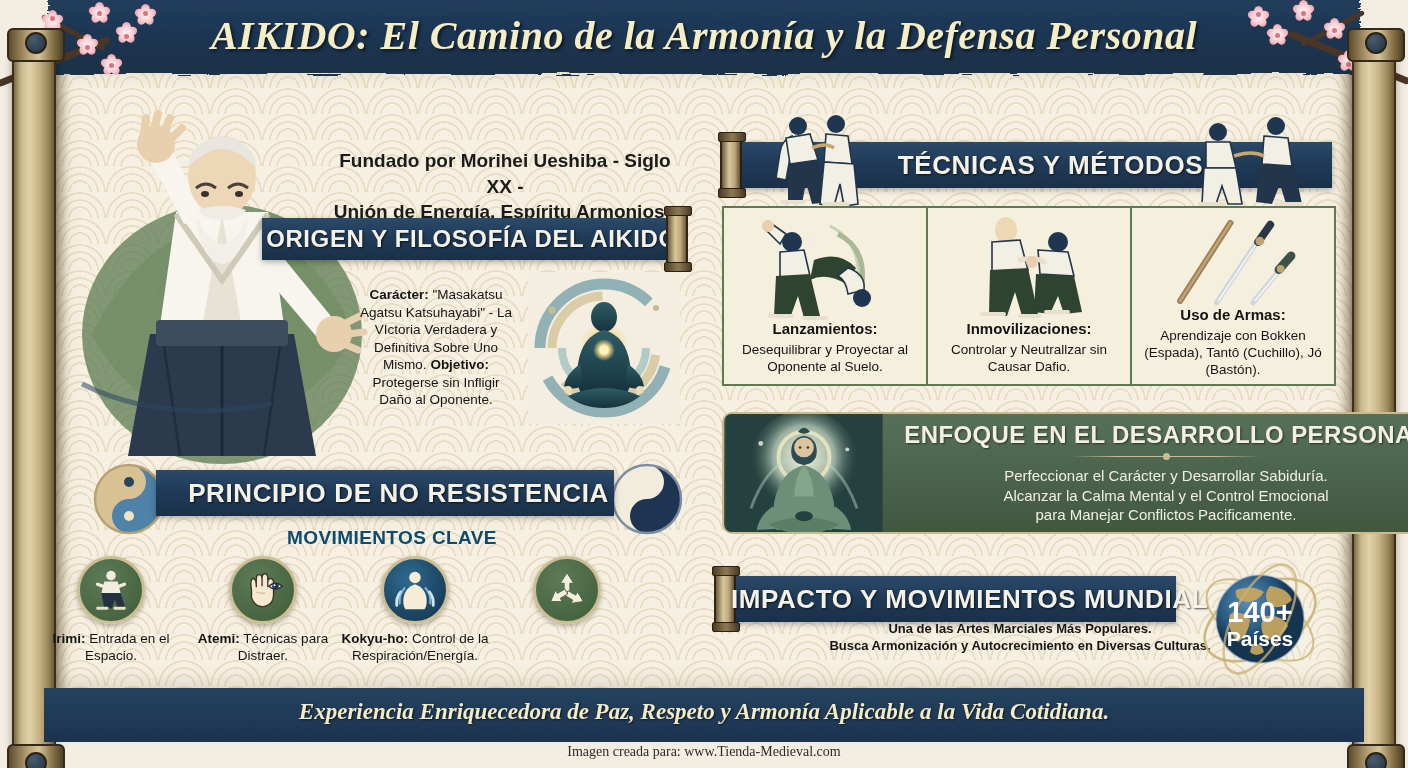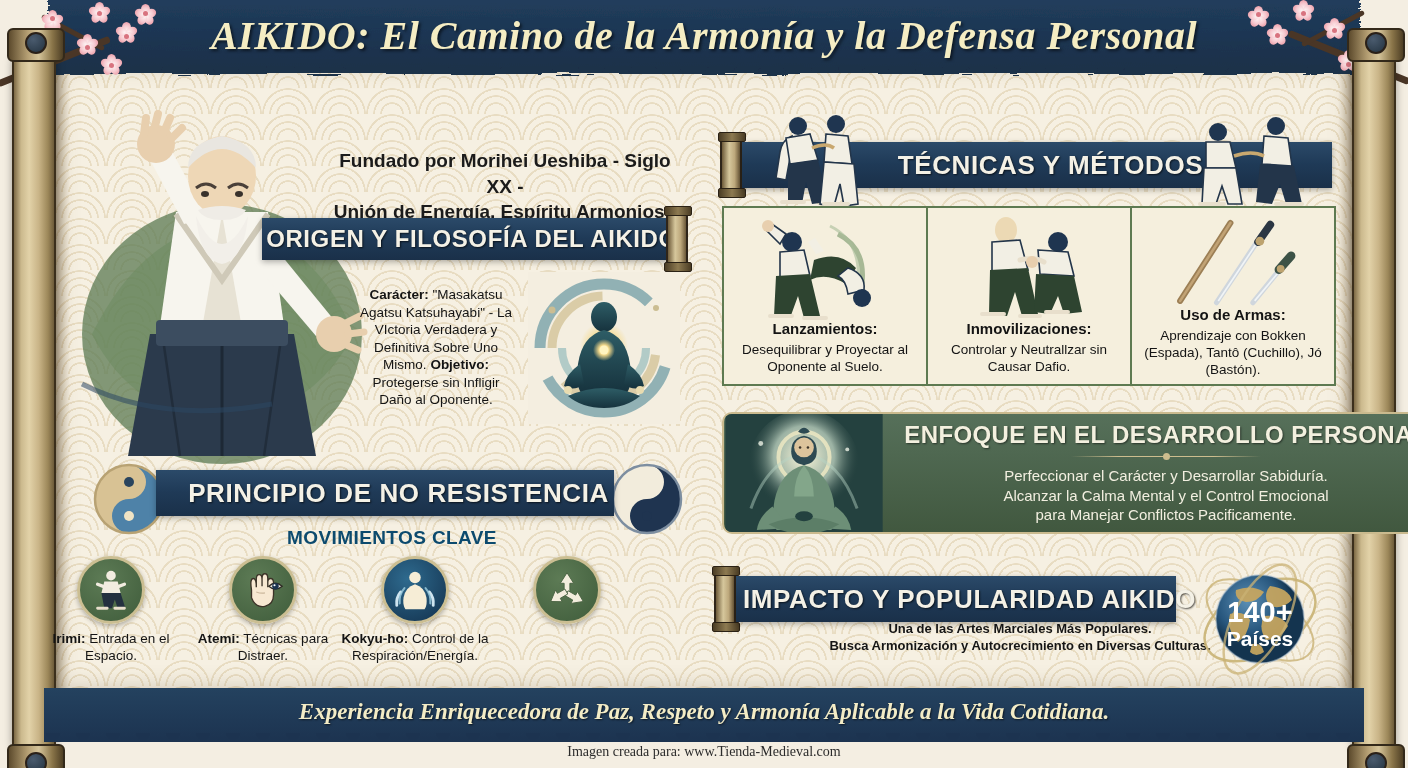--- a/index.html
+++ b/index.html
@@ -677,21 +677,21 @@
       <div id="dev-text">
         <div>Perfeccionar el Carácter y Desarrollar Sabiduría.</div>
         <div>Alcanzar la Calma Mental y el Control Emocional</div>
         <div>para Manejar Conflictos Pacificamente.</div>
       </div>
     </div>
   </div>
 
   <div class="scroll-cap" style="left:714px;top:570px;"></div>
   <div class="ribbon tall" style="left:736px;top:576px;width:440px;">
-    <span>IMPACTO Y POPULARIDAD AIKIDO</span>
+    <span>IMPACTO Y MOVIMIENTOS MUNDIAL</span>
   </div>
 
   <div id="impact-text">
     <div>Una de las Artes Marciales Más Populares.</div>
     <div>Busca Armonización y Autocrecimiento en Diversas Culturas.</div>
   </div>
 
   <div id="globe">
     <svg viewBox="0 0 128 118" width="128" height="118">
       <defs>

